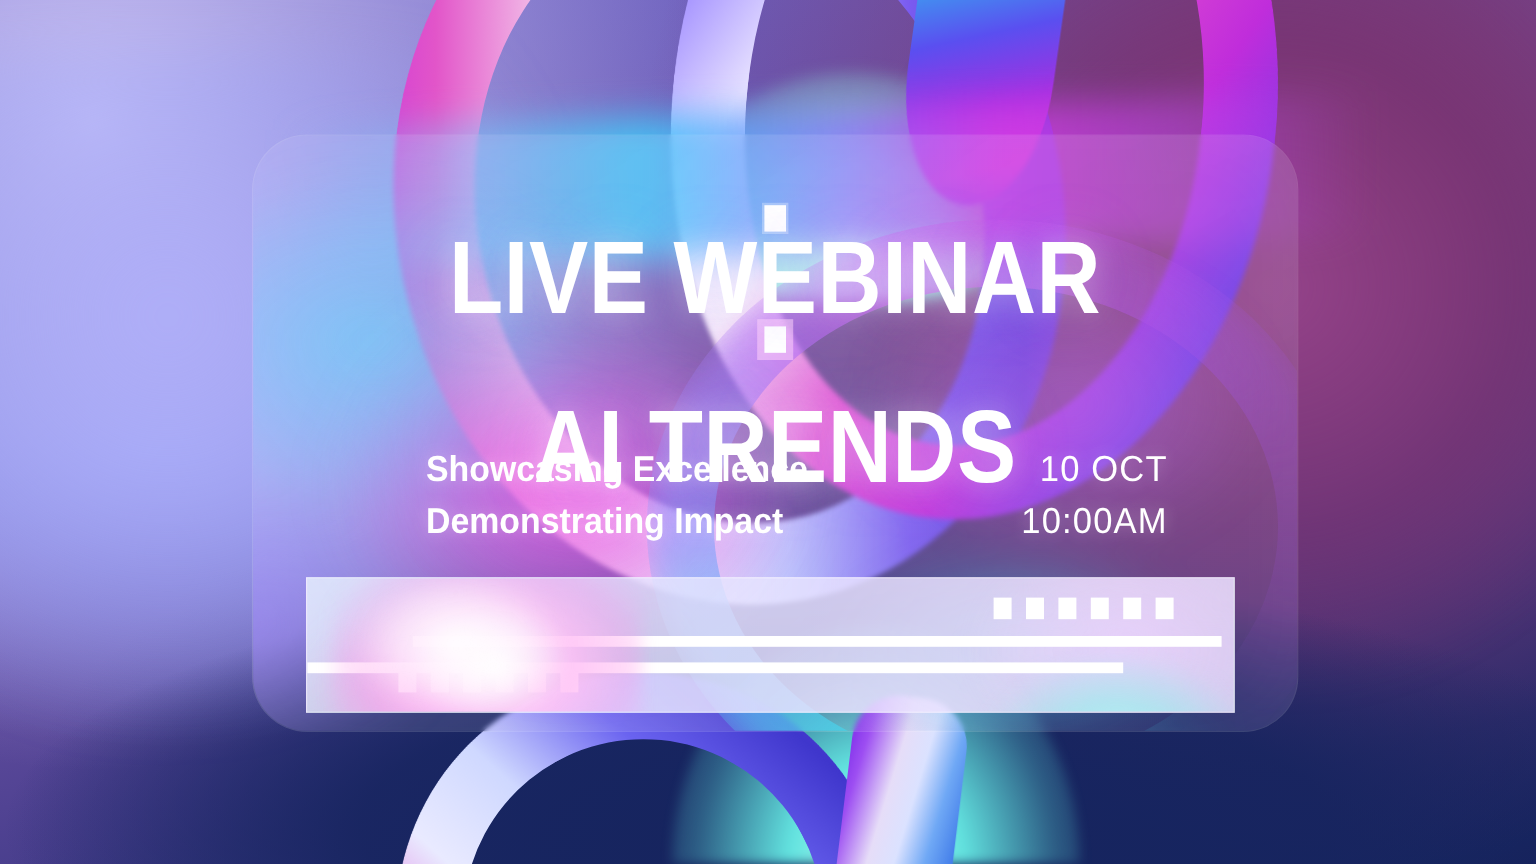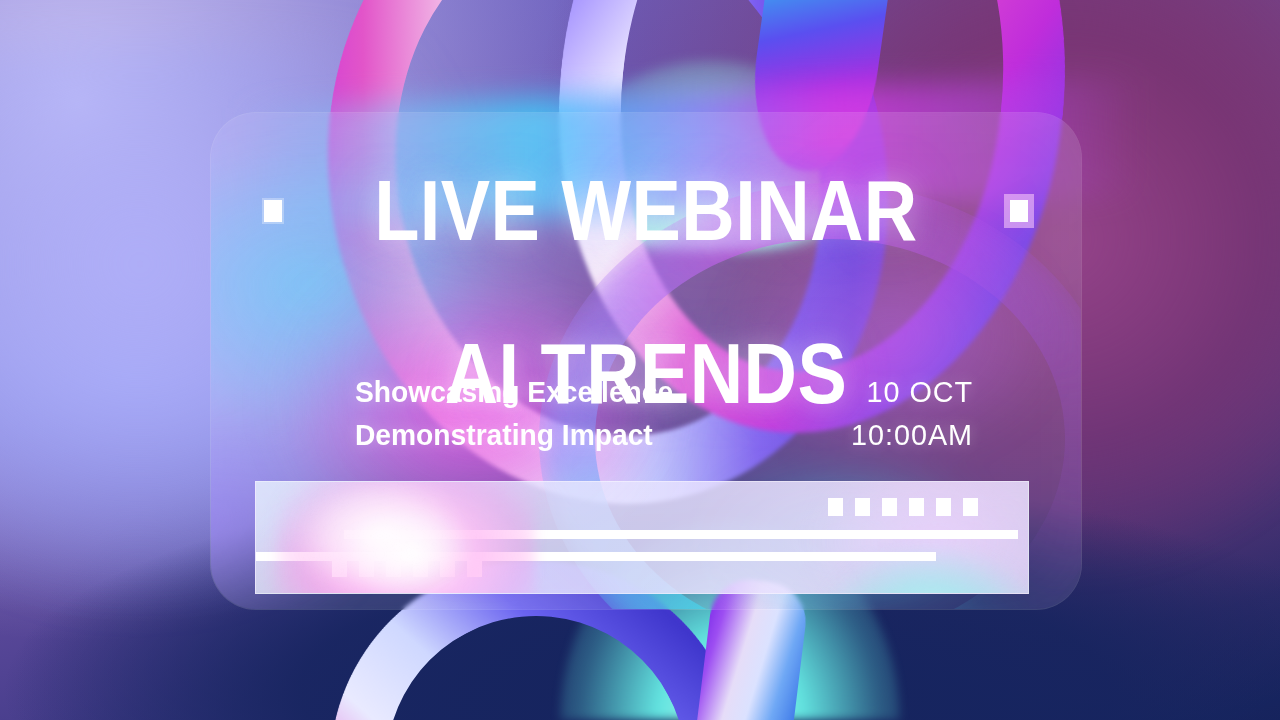--- a/index.html
+++ b/index.html
@@ -223,22 +223,23 @@
     position: absolute;
     inset: 0;
     z-index: 5;
   }
 
   .headline-row {
     position: absolute;
     left: 0; right: 0; top: 58px;
     display: flex;
     align-items: center;
-    justify-content: center;
+    justify-content: flex-end;
     gap: 0;
+    flex-direction: column;
   }
 
   .marker {
     width: 18px;
     height: 22px;
     flex: 0 0 auto;
   }
   .marker-left {
     background: #ffffff;
     box-shadow: 0 0 0 2px rgba(255,255,255,.30);

